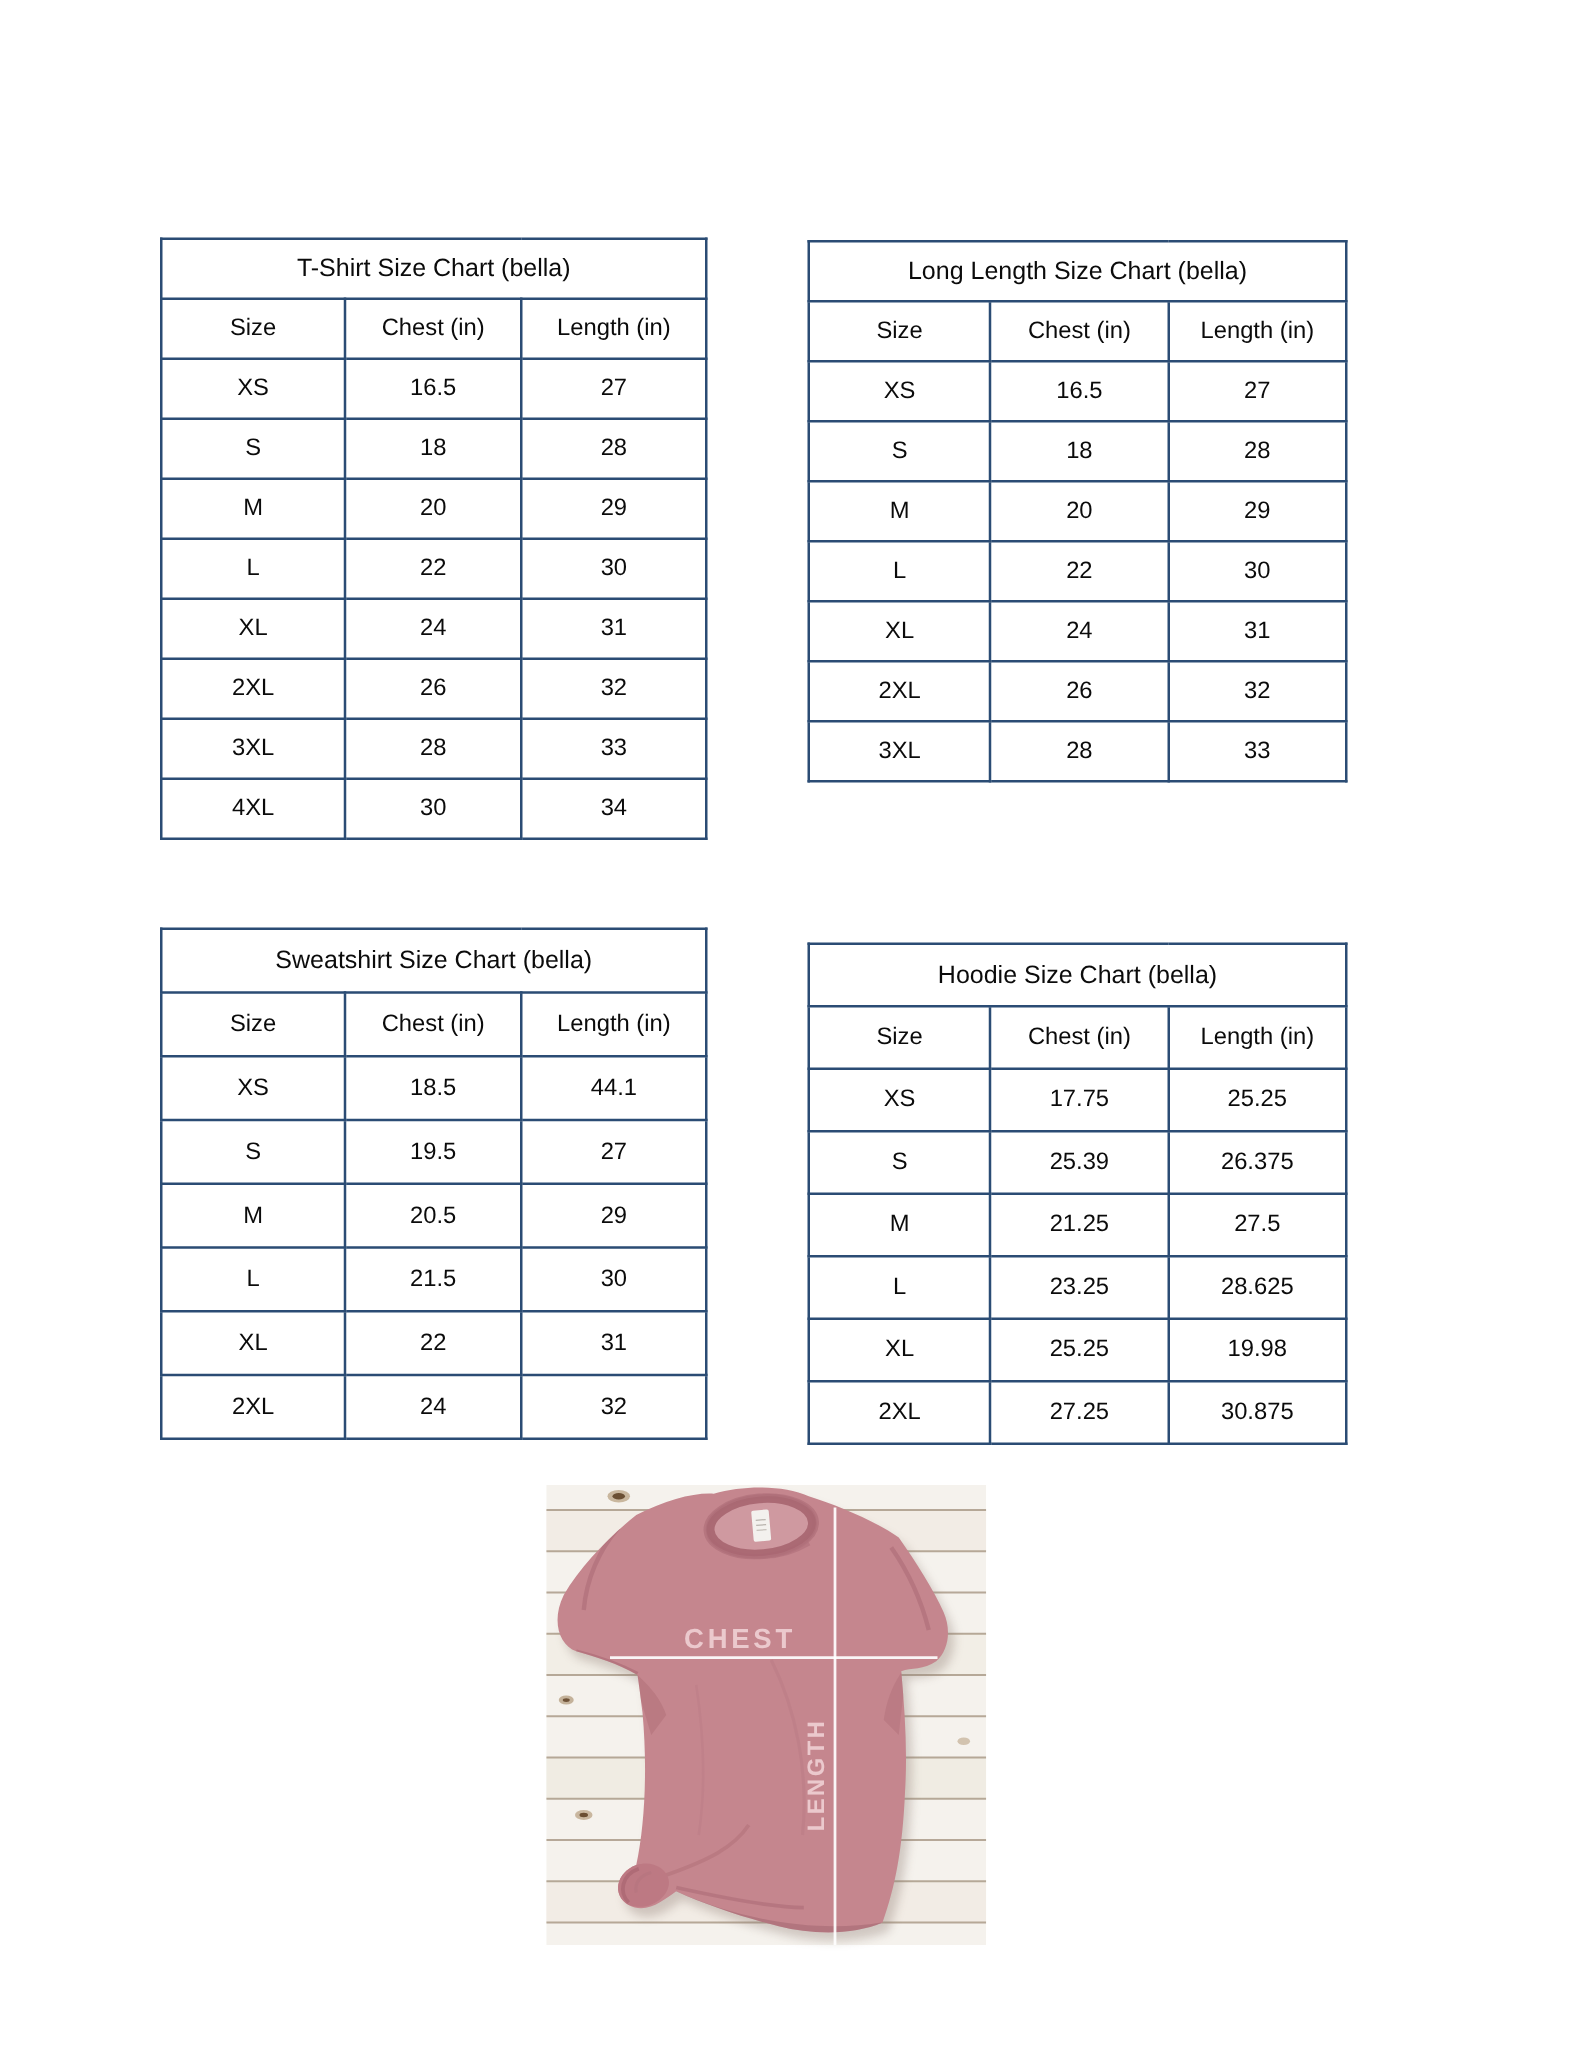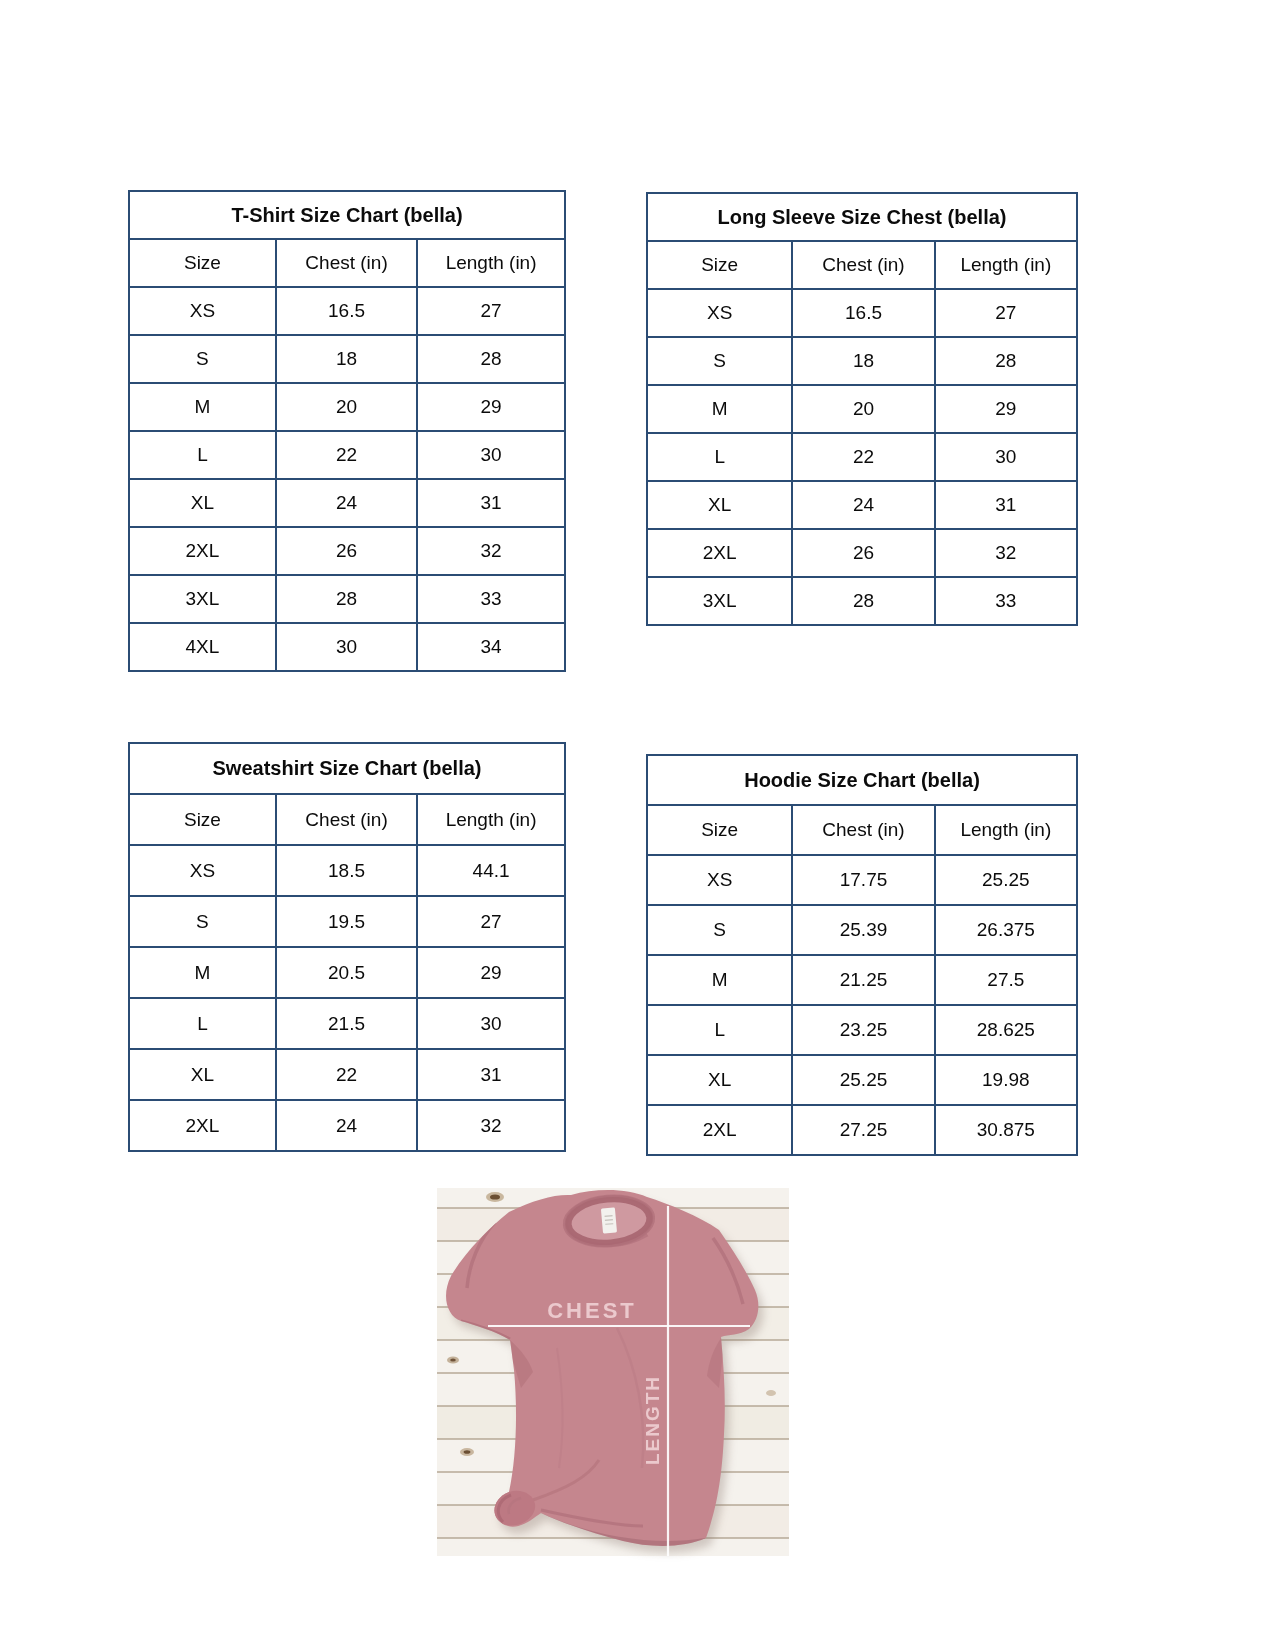--- a/index.html
+++ b/index.html
@@ -13,21 +13,21 @@
   .size-table table{
     border-collapse:collapse;width:100%;table-layout:fixed;
   }
   .size-table th,.size-table td{
     border:2px solid #2b4c74;
     text-align:center;vertical-align:middle;
     font-size:19px;font-weight:400;color:#0b0b0b;
     padding:0;
   }
   .size-table .title-cell{
-    font-size:20px;font-weight:700;
+    font-size:20px;font-weight:400;
   }
   .t-tshirt tr,.t-longsleeve tr{height:48px;}
   .t-sweatshirt tr{height:51px;}
   .t-hoodie tr{height:50px;}
 
   #tshirt-table{left:128px;top:190px;width:438px;}
   #longsleeve-table{left:646px;top:192px;width:432px;}
   #sweatshirt-table{left:128px;top:742px;width:438px;}
   #hoodie-table{left:646px;top:741px;width:432px;margin-top:13px;}
 
@@ -101,21 +101,21 @@
 
 <div class="size-table" id="longsleeve-table">
   <table class="t-longsleeve">
     <colgroup>
         <col style="width:33.8%">
         <col style="width:33.1%">
         <col style="width:33.1%">
       </colgroup>
     <thead>
       <tr>
-          <th colspan="3" class="title-cell">Long Sleeve Size Chest  (bella)</th>
+          <th colspan="3" class="title-cell">Long Length Size Chart  (bella)</th>
         </tr>
       <tr>
         <th>Size</th>
         <th>Chest (in)</th>
         <th>Length (in)</th>
       </tr>
     </thead>
     <tbody>
         <tr>
           <td>XS</td>

